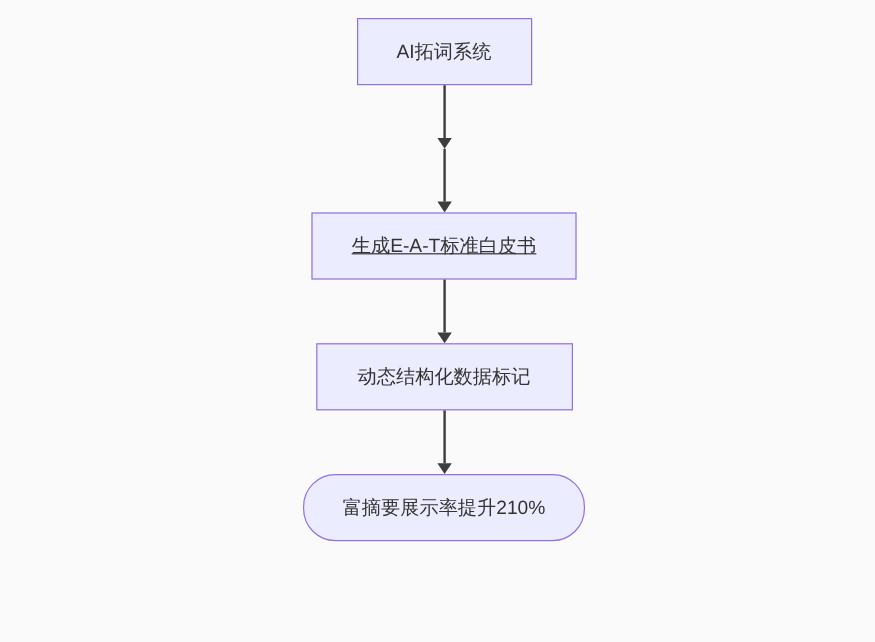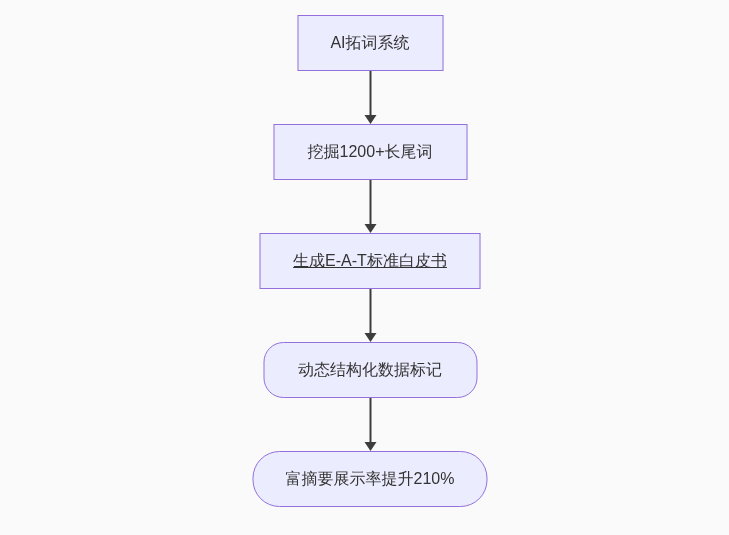--- a/index.html
+++ b/index.html
@@ -36,21 +36,21 @@
     padding: 0 30px;
     background: var(--node-fill);
     border: 1px solid var(--node-border);
     color: var(--node-text);
     font-size: 16px;
     white-space: nowrap;
   }
   .n1 { min-width: 146px; }
   .n2 { min-width: 194px; }
   .n3 { min-width: 221px; text-decoration: underline; }
-  .n4 { min-width: 214px; border-radius: 20px; }
+  .n4 { min-width: 214px; }
   .n5 { min-width: 235px; border-radius: 27px; }
   .connector {
     height: 53px;
     display: flex;
     flex-direction: column;
     align-items: center;
   }
   .arrow-line {
     flex: 1;
     width: 2px;
@@ -71,23 +71,20 @@
 
     <div class="node n1">
       <span>AI拓词系统</span>
     </div>
 
     <div class="connector">
       <div class="arrow-line"></div>
       <div class="arrow-head"></div>
     </div>
 
-    <div class="node n2">
-      <span>挖掘1200+长尾词</span>
-    </div>
 
     <div class="connector">
       <div class="arrow-line"></div>
       <div class="arrow-head"></div>
     </div>
 
     <div class="node n3">
       <span>生成E-A-T标准白皮书</span>
     </div>
 

